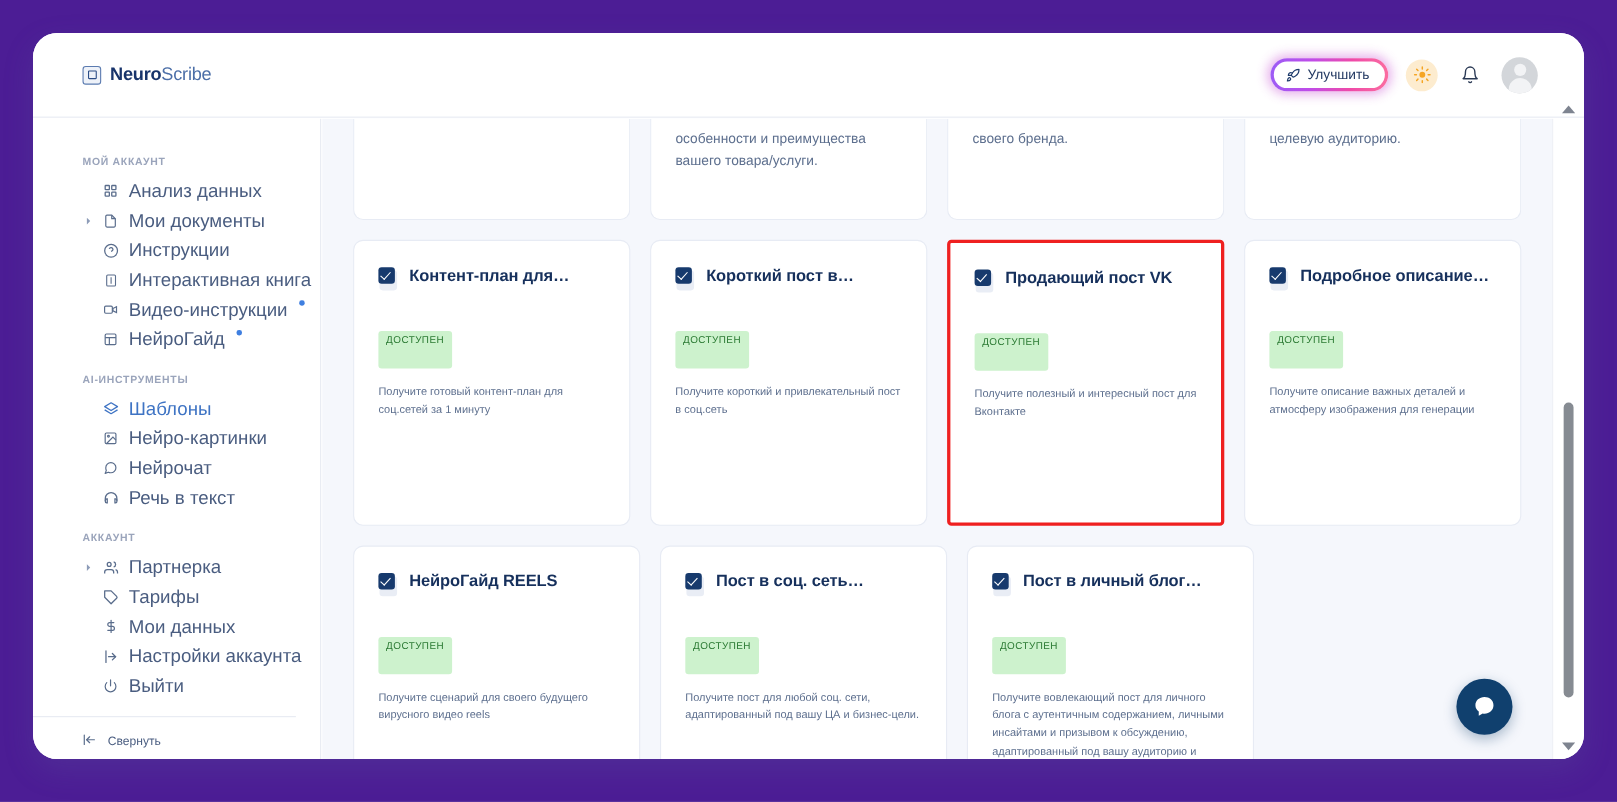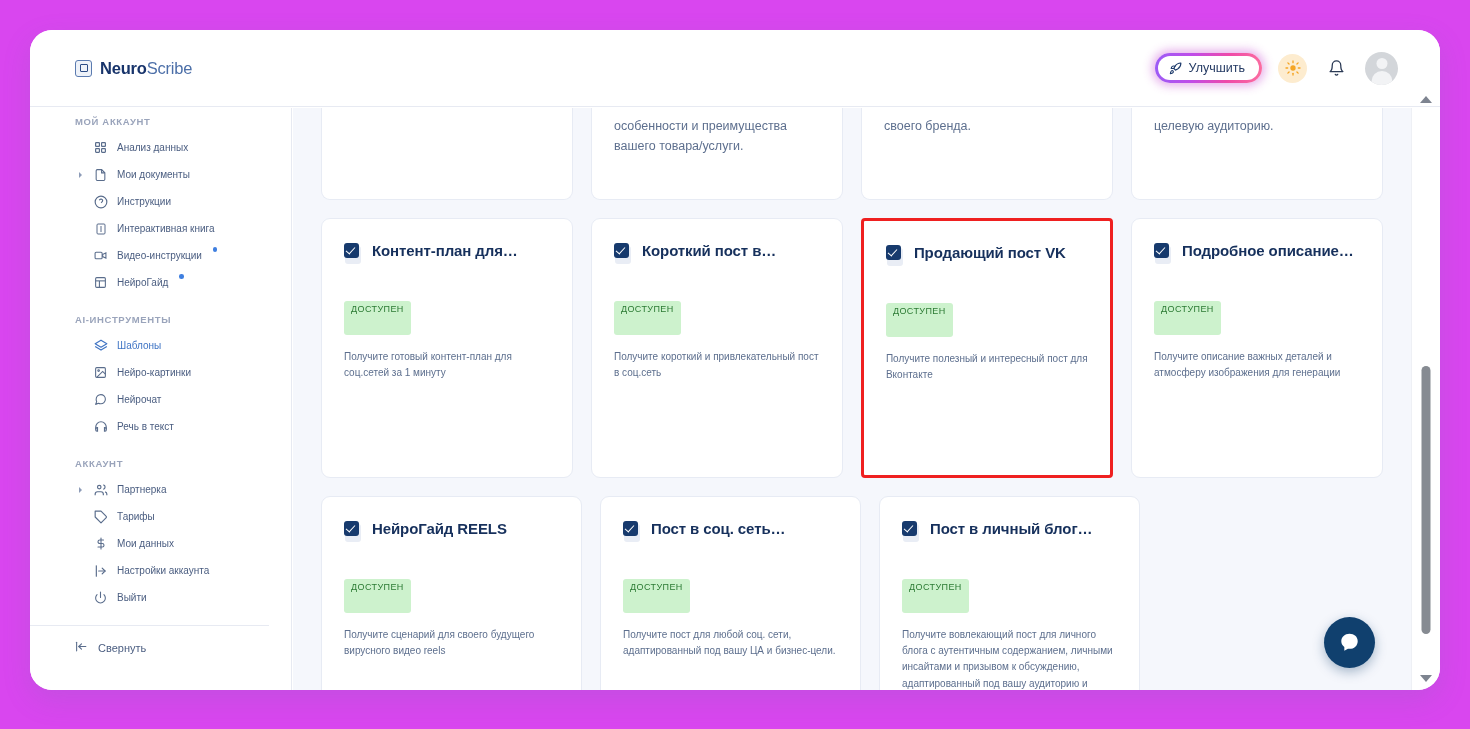--- a/index.html
+++ b/index.html
@@ -5,21 +5,21 @@
   * { box-sizing: border-box; margin: 0; padding: 0; }
   html, body {
     width: 1470px; height: 729px;
     overflow: hidden;
     background: #dfe5f3;
     font-family: "Liberation Sans", sans-serif;
   }
   #root {
     position: relative;
     width: 1470px; height: 729px;
-    background: #d946ef;
+    background: #4c1d95;
   }
 
   
   .app-frame {
     position: absolute;
     left: 30px; top: 30px;
     width: 1410px; height: 660px;
     background: #ffffff;
     border-radius: 22px;
     box-shadow: 0 10px 28px rgba(100,118,160,.18);
@@ -117,21 +117,21 @@
     background: #f2f3f5;
   }
 
   
   .sidebar {
     position: absolute;
     left: 0; top: 78px;
     width: 262px; height: 582px;
     background: #ffffff;
     border-right: 1px solid #e7eaf2;
-    padding-top: 8px;
+    padding-top: 34px;
     font-size: 13px;
   }
   .nav-group-title {
     color: #9aa4bb;
     font-size: 9.5px;
     letter-spacing: .65px;
     text-transform: uppercase;
     margin: 0 0 7px 45px;
     font-weight: 600;
   }
@@ -144,21 +144,21 @@
     padding-left: 63px;
     color: #4a5d80;
     cursor: pointer;
     white-space: nowrap;
   }
   .nav-item .ico {
     width: 15px; height: 15px;
     display: flex; align-items: center; justify-content: center;
     flex: 0 0 15px;
   }
-  .nav-item .lbl { font-size: 10px; }
+  .nav-item .lbl { font-size: 17px; }
   .nav-item.active .lbl { color: #3f74c4; }
   .nav-item .caret {
     position: absolute; left: 49px; top: 50%;
     transform: translateY(-50%);
     width: 0; height: 0;
     border-left: 3.6px solid #8d9cb8;
     border-top: 3px solid transparent;
     border-bottom: 3px solid transparent;
   }
   .dot-new {

